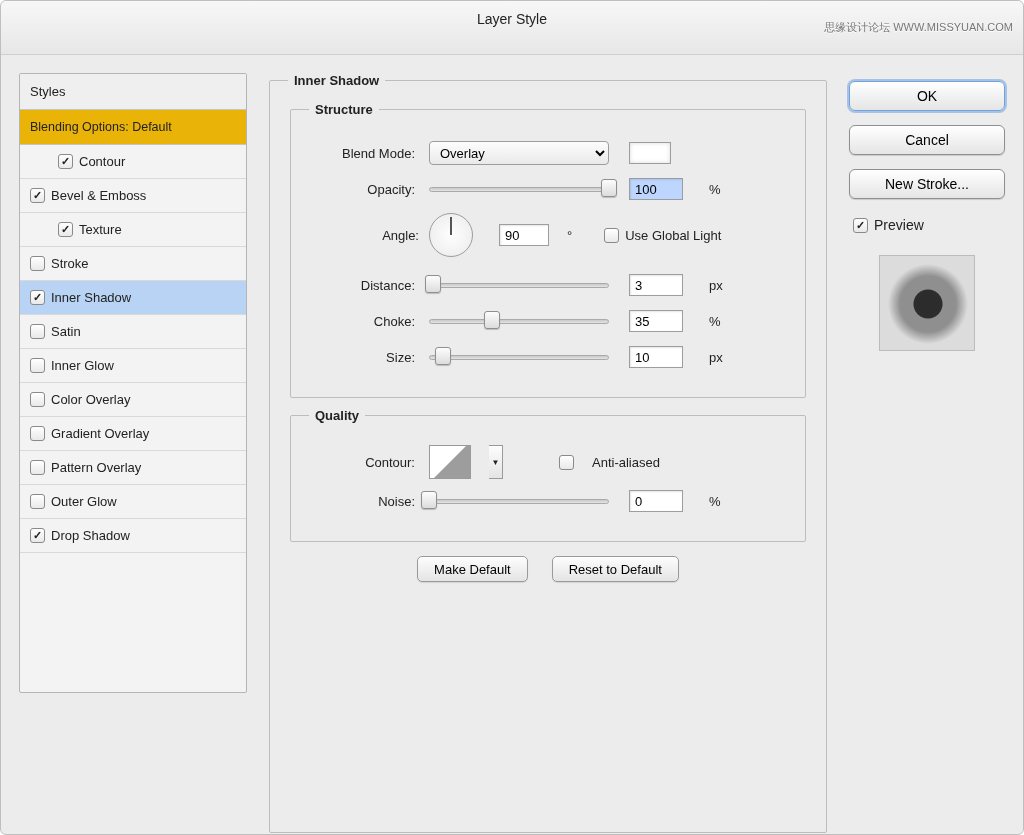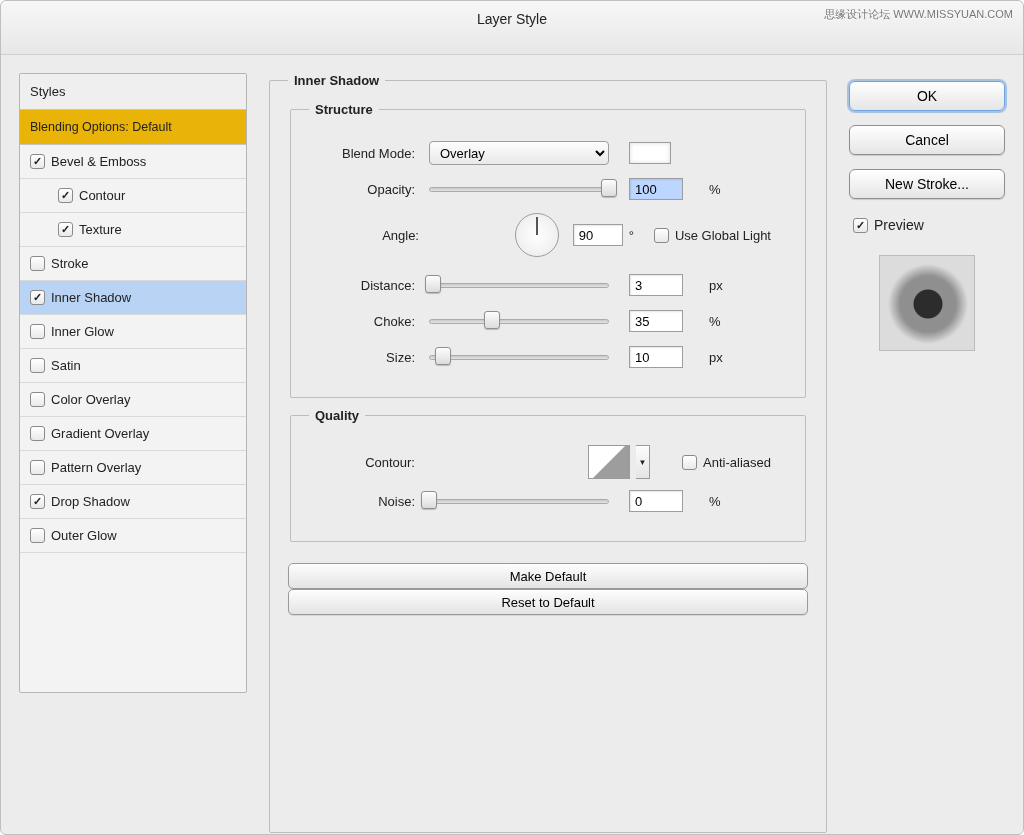--- a/index.html
+++ b/index.html
@@ -27,21 +27,21 @@
     background: linear-gradient(#f7f7f7, #e7e7e7);
     border-bottom: 1px solid #cfcfcf;
     border-radius: 6px 6px 0 0;
     text-align: center;
     line-height: 36px;
     font-size: 14px;
     font-weight: 500;
   }
   .watermark {
     position: absolute;
-    top: 6px; right: 10px;
+    top: 19px; right: 10px;
     font-size: 11px;
     color: #777;
     text-shadow: 0 1px 0 #fff;
   }
   .content {
     display: flex;
     gap: 20px;
     padding: 18px 18px 18px 18px;
     height: calc(100% - 36px);
   }
@@ -181,36 +181,36 @@
     margin-right: 8px;
   }
   .angle-dial::after {
     content: "";
     position: absolute;
     left: 50%; top: 3px;
     width: 2px; height: 18px;
     background: #555;
     transform: translateX(-50%);
   }
-  .inline { display: inline-flex; align-items: center; gap: 6px; justify-content: flex-end; }
+  .inline { display: inline-flex; align-items: center; gap: 18px; }
   .btn {
     height: 26px;
     padding: 0 16px;
     border: 1px solid #9a9a9a;
     border-radius: 5px;
     background: linear-gradient(#fdfdfd,#e4e4e4);
     font-size: 13px;
     box-shadow: 0 1px 0 #fff inset, 0 1px 1px rgba(0,0,0,.1);
     cursor: default;
   }
   .btn-row {
     display: flex;
+    gap: 24px;
     justify-content: center;
-    margin-top: 21px;
-    flex-direction: column;
+    margin-top: 14px;
   }
   .contour-picker {
     width: 42px; height: 34px;
     border: 1px solid #9a9a9a;
     background: linear-gradient(135deg, #fff 0 49.5%, #9d9d9d 50.5% 100%);
     display: inline-block;
     vertical-align: middle;
   }
   .contour-arrow {
     width: 14px; height: 34px;
@@ -276,67 +276,67 @@
 <div class="window">
   <div class="titlebar">Layer Style</div>
   <div class="watermark">思缘设计论坛  WWW.MISSYUAN.COM</div>
 
   <div class="content">
 
     <div class="style-panel">
       <div class="list-header">Styles</div>
       <div class="list-sub">Blending Options: Default</div>
       <div id="style-list">
-          <div class="style-item">
-            <span class="cb checked"></span>
-            <span>Bevel &amp; Emboss</span>
-          </div>
           <div class="style-item indent">
             <span class="cb checked"></span>
             <span>Contour</span>
           </div>
+          <div class="style-item">
+            <span class="cb checked"></span>
+            <span>Bevel &amp; Emboss</span>
+          </div>
           <div class="style-item indent">
             <span class="cb checked"></span>
             <span>Texture</span>
           </div>
           <div class="style-item">
             <span class="cb"></span>
             <span>Stroke</span>
           </div>
           <div class="style-item selected">
             <span class="cb checked"></span>
             <span>Inner Shadow</span>
           </div>
           <div class="style-item">
             <span class="cb"></span>
+            <span>Satin</span>
+          </div>
+          <div class="style-item">
+            <span class="cb"></span>
             <span>Inner Glow</span>
           </div>
           <div class="style-item">
             <span class="cb"></span>
-            <span>Satin</span>
-          </div>
-          <div class="style-item">
-            <span class="cb"></span>
             <span>Color Overlay</span>
           </div>
           <div class="style-item">
             <span class="cb"></span>
             <span>Gradient Overlay</span>
           </div>
           <div class="style-item">
             <span class="cb"></span>
             <span>Pattern Overlay</span>
+          </div>
+          <div class="style-item">
+            <span class="cb"></span>
+            <span>Outer Glow</span>
           </div>
           <div class="style-item">
             <span class="cb checked"></span>
             <span>Drop Shadow</span>
-          </div>
-          <div class="style-item">
-            <span class="cb"></span>
-            <span>Outer Glow</span>
           </div>
         </div>
     </div>
 
     <div class="center-col">
       <fieldset class="outer">
         <legend>Inner Shadow</legend>
 
         <fieldset class="inner">
           <legend>Structure</legend>

